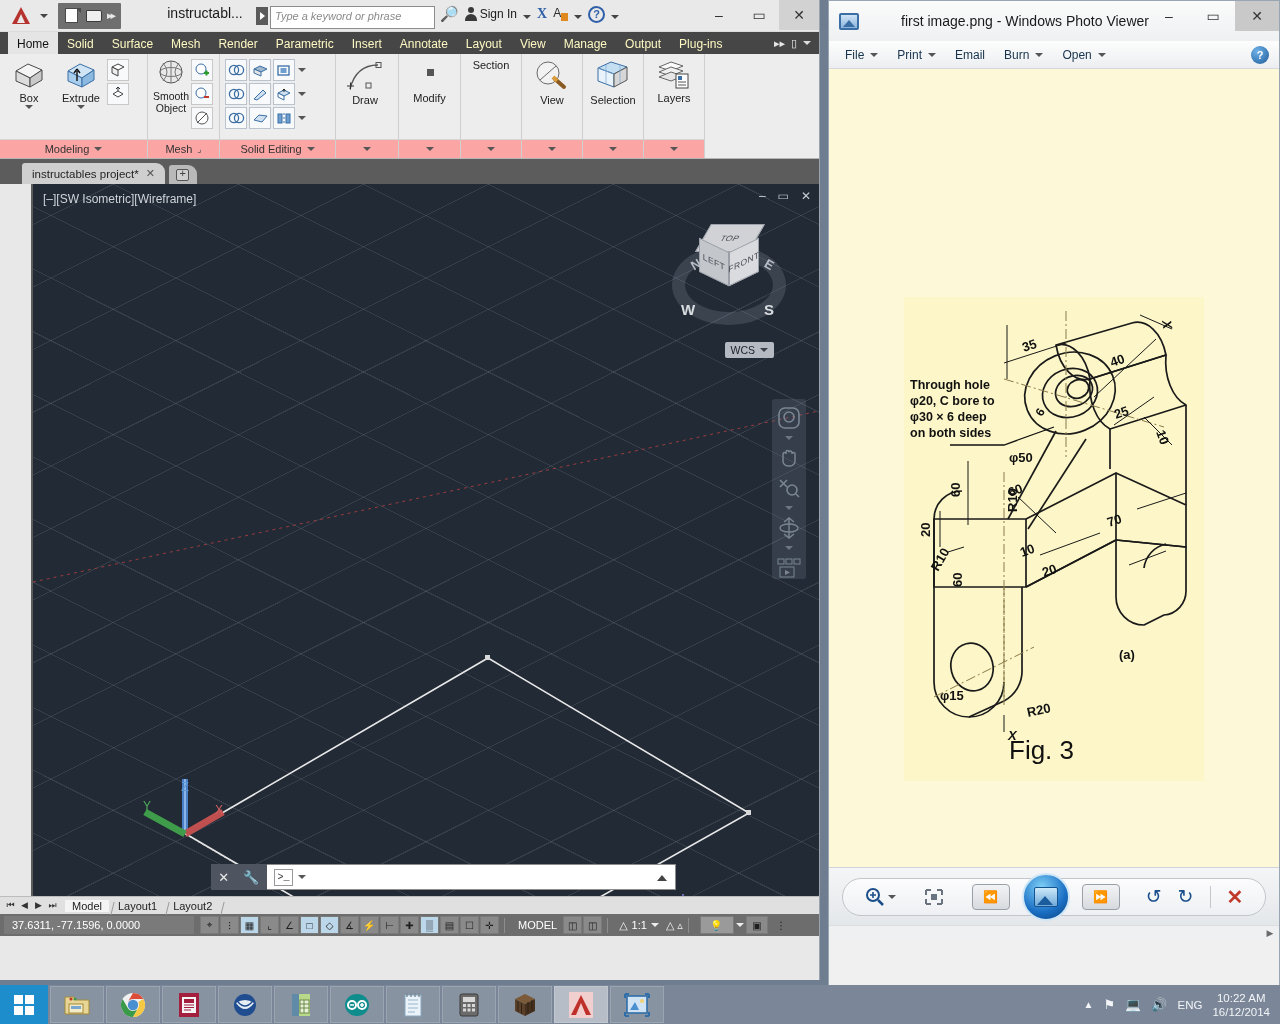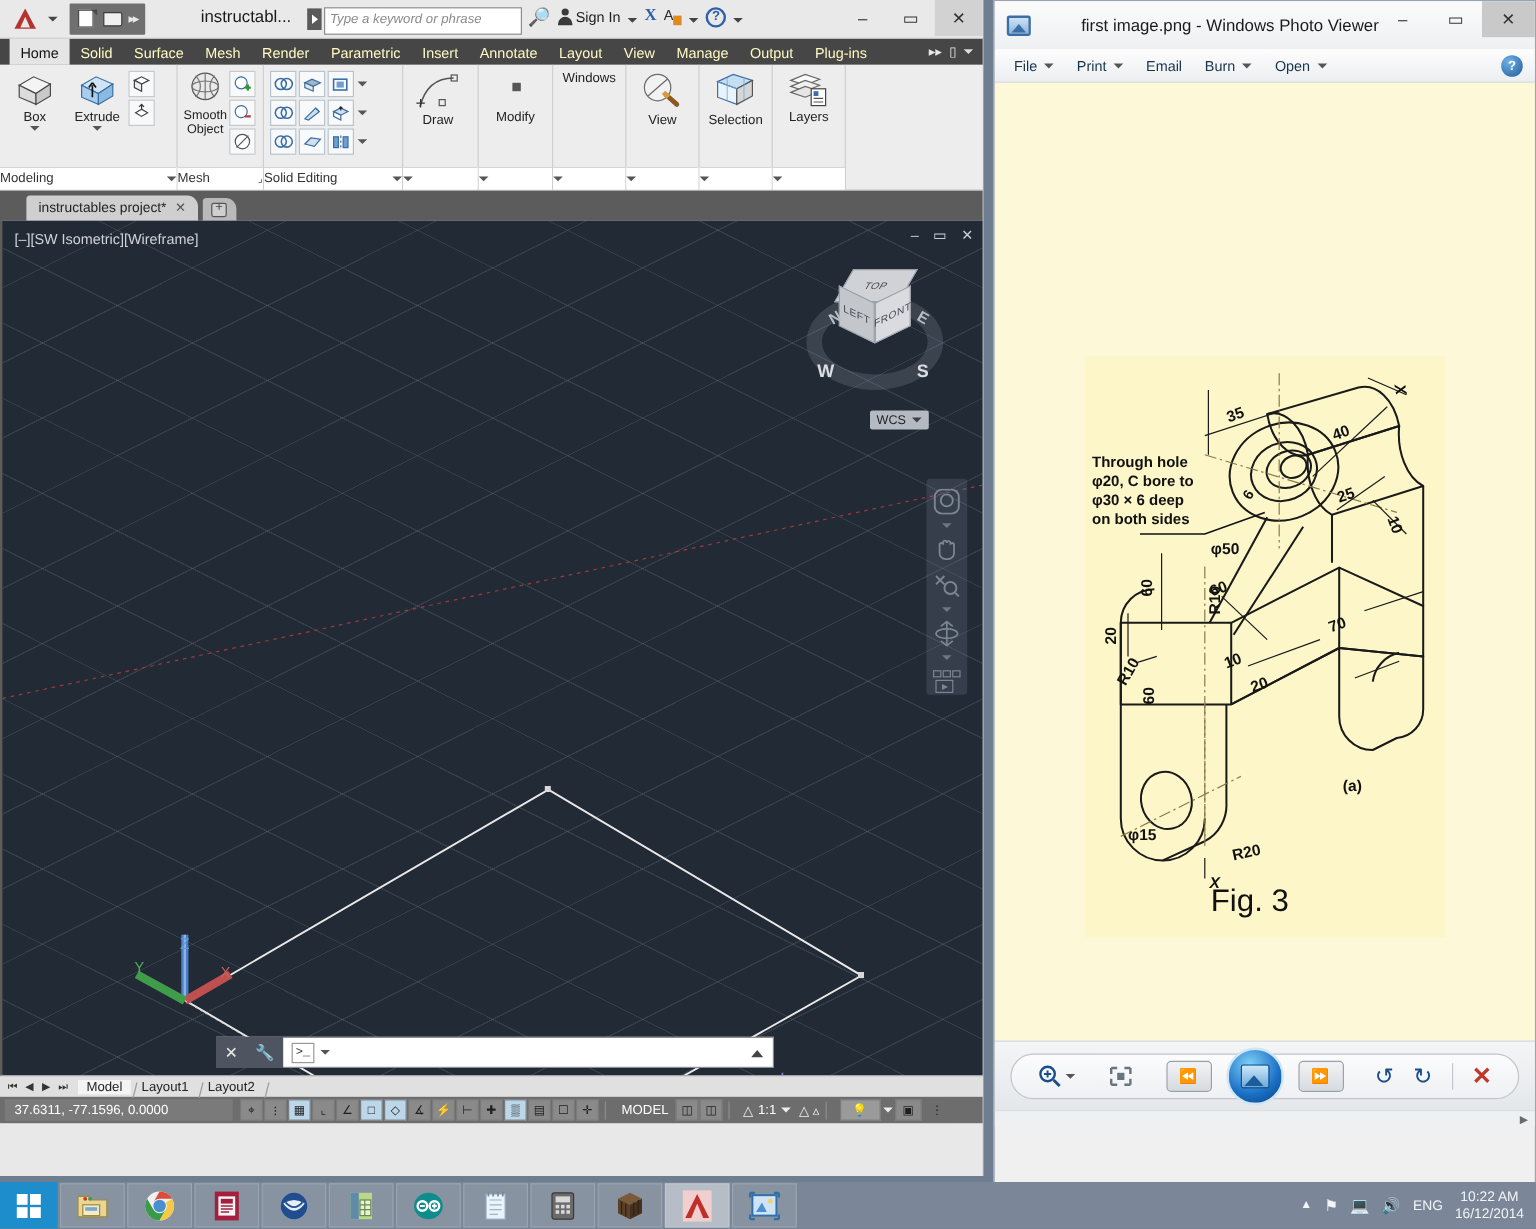--- a/index.html
+++ b/index.html
@@ -134,22 +134,22 @@
     height: 105px; background: #ededed; display: flex;
     border-bottom: 1px solid #b6b6b6;
   }
   .panel {
     display: flex; flex-direction: column; justify-content: space-between;
     border-right: 1px solid #cfcfcf; position: relative;
   }
   .panel-body { display: flex; align-items: flex-start; padding: 3px 3px 0; flex: 1; }
   .panel-title {
     height: 19px; font-size: 11px; color: #333; text-align: center;
-    display: flex; align-items: center; justify-content: space-between; gap: 5px;
-    background: #ffffff; border-top: 1px solid #d6d6d6;
+    display: flex; align-items: center; justify-content: center; gap: 5px;
+    background: #fca5a5; border-top: 1px solid #d6d6d6;
   }
   .bigbtn {
     width: 52px; display: flex; flex-direction: column; align-items: center;
     font-size: 11px; color: #222; padding-top: 2px;
   }
   .bigbtn .lbl { margin-top: 1px; text-align: center; line-height: 12px; }
   .bigbtn .dd { margin-top: 1px; }
   .tri { width: 0; height: 0; border-left: 4px solid transparent; border-right: 4px solid transparent; border-top: 4px solid #555; }
   .smallgrid { display: flex; flex-direction: column; gap: 2px; padding-top: 2px; }
   .srow { display: flex; gap: 2px; }
@@ -175,20 +175,21 @@
     background: #b9b9b9; height: 19px; width: 28px; margin-left: 4px;
     border-radius: 3px 9px 0 0; display: flex; align-items: center; justify-content: center;
   }
   .plus-ico { width: 13px; height: 12px; border: 1px solid #555; border-radius: 2px; position: relative; background: #cfcfcf;}
   .plus-ico::after { content: "+"; position: absolute; left: 2px; top: -3px; font-size: 11px; color: #444; }
 
   
   .canvas {
     position: relative; height: 712px; background: #222a35; overflow: hidden;
     border-left: 2px solid #5c5c5c;
+    margin-left: 31px;
   }
   .grid-bg {
     position: absolute; inset: 0;
     background-image:
       repeating-linear-gradient(26.6deg, rgba(150,160,175,.17) 0 1px, transparent 1px 56px),
       repeating-linear-gradient(-26.6deg, rgba(150,160,175,.17) 0 1px, transparent 1px 56px);
   }
   .vp-label {
     position: absolute; left: 10px; top: 8px; font-size: 12px; color: #cfd4da;
   }
@@ -666,21 +667,21 @@
           </div>
         </div>
         <div class="panel-title">
           <span class="tri"></span>
         </div>
       </div>
 
       <div class="panel" style="width:61px">
         <div class="panel-body" style="justify-content:center;padding-top:3px">
           <div class="bigbtn">
-            <span class="lbl" style="margin-top:0">Windows</span>
+            <span class="lbl" style="margin-top:0">Section</span>
           </div>
         </div>
         <div class="panel-title">
           <span class="tri"></span>
         </div>
       </div>
 
 
       <div class="panel" style="width:61px">
         <div class="panel-body" style="justify-content:center">

